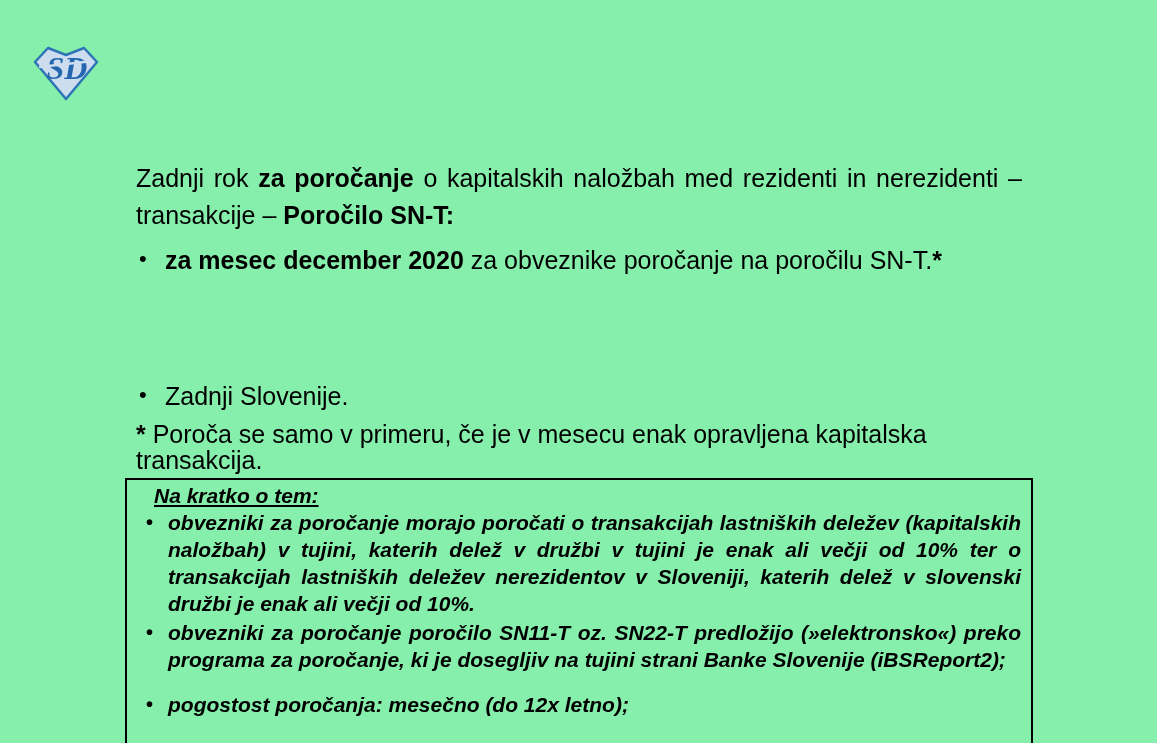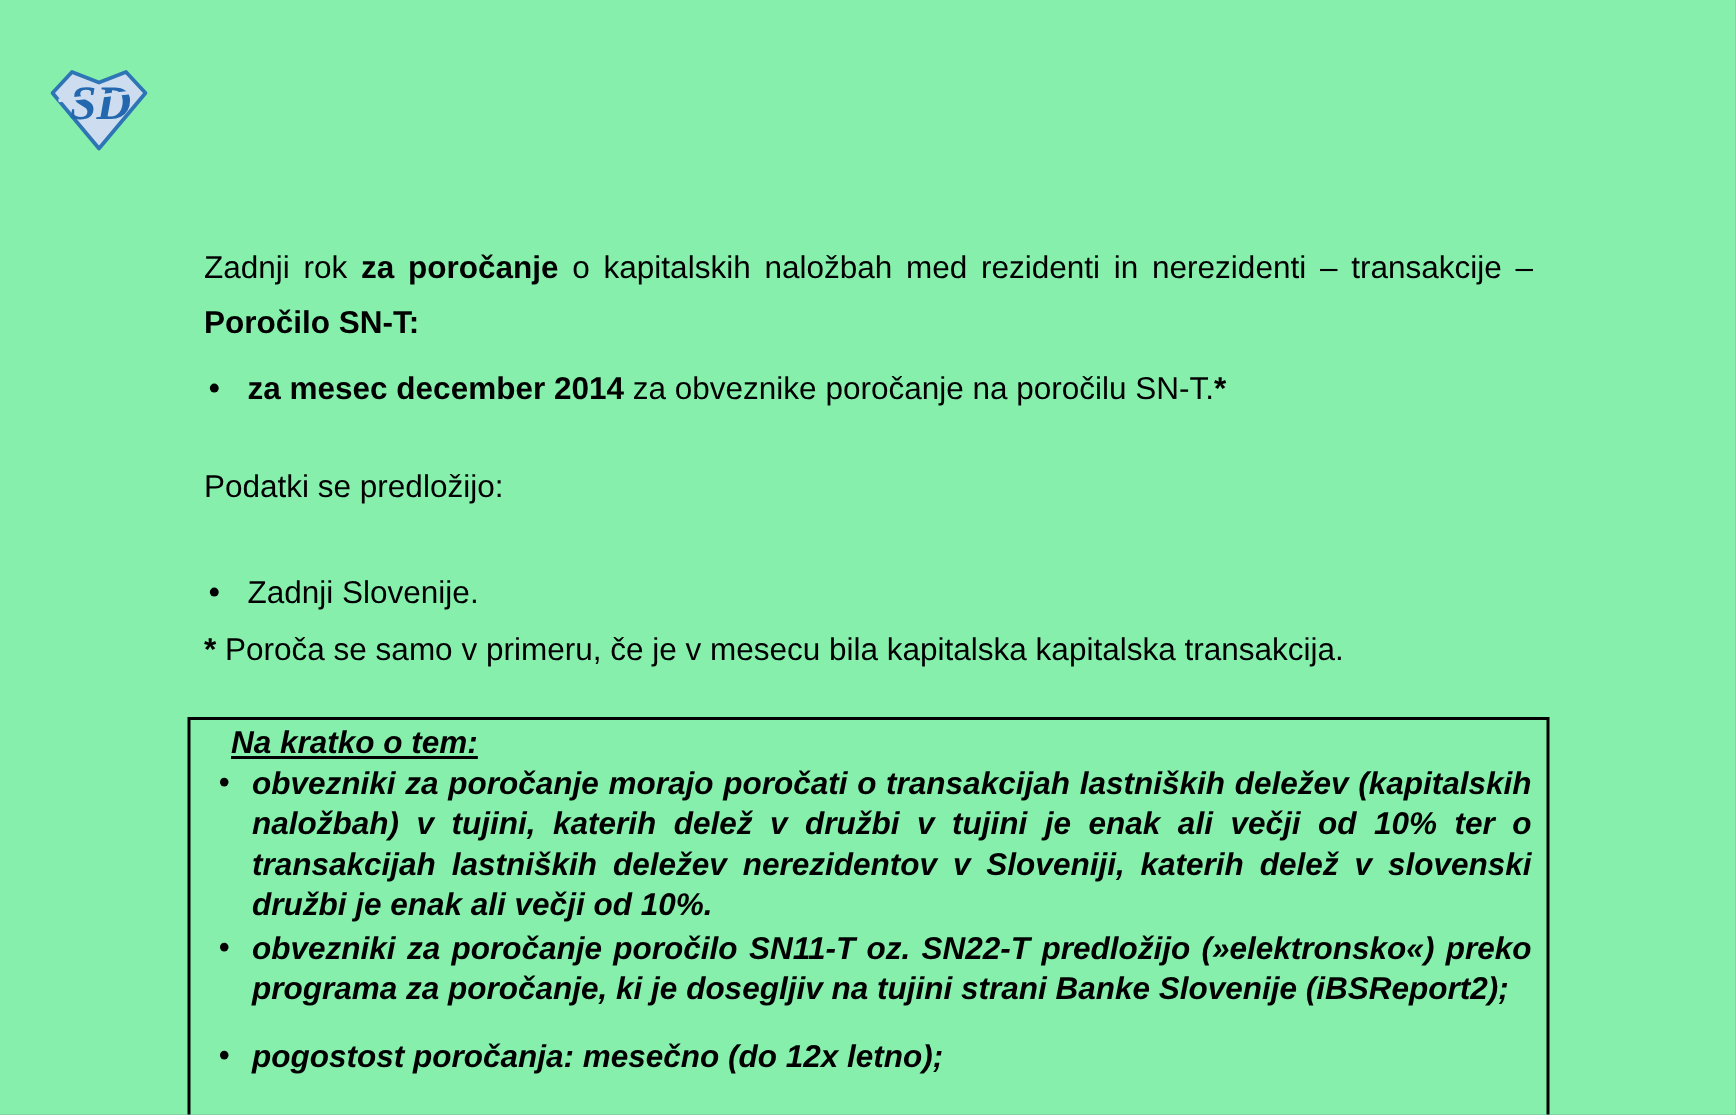--- a/index.html
+++ b/index.html
@@ -19,21 +19,21 @@
     left: 33px;
     top: 45px;
     width: 66px;
     height: 56px;
   }
   
   .block {
     position: absolute;
     left: 136px;
     width: 886px;
-    font-size: 21px;
+    font-size: 25px;
     margin: 0;
   }
   .intro {
     top: 160px;
     line-height: 37px;
     text-align: justify;
   }
   .deadline { top: 247px; line-height: 26px; }
   .submit-heading { top: 312px; line-height: 26px; }
   .submit-bullet { top: 357px; line-height: 26px; }
@@ -97,27 +97,26 @@
 <div class="page">
 
   <svg class="logo" viewBox="0 0 66 56" aria-hidden="true">
     <path d="M 2,17 L 15,3 L 33,10 L 51,3 L 64,17 L 33,54 Z" fill="#cdddef" stroke="#2e75b6" stroke-width="2.5" stroke-linejoin="round"></path>
     <text x="34" y="34" text-anchor="middle" font-family="Liberation Serif, serif" font-size="32" font-style="italic" font-weight="bold" fill="#2368ae">SD</text>
     <path d="M 6,22 L 60,16" stroke="#cdddef" stroke-width="2.5" fill="none"></path>
   </svg>
 
   <p class="block intro"><span>Zadnji rok </span><b>za poročanje</b><span> o kapitalskih naložbah med rezidenti in nerezidenti – transakcije – </span><b>Poročilo SN-T:</b></p>
 
-  <div class="block deadline bullet-line"><b>za mesec december 2014</b><span> za obveznike poročanje na poročilu SN-T.</span><b>*</b></div>
+  <div class="block deadline bullet-line"><b>za mesec december 2020</b><span> za obveznike poročanje na poročilu SN-T.</span><b>*</b></div>
 
-  <p class="block submit-heading">Podatki se predložijo:</p>
 
   <div class="block submit-bullet bullet-line">Zadnji Slovenije.</div>
 
-  <p class="block footnote"><b>*</b><span> Poroča se samo v primeru, če je v mesecu bila kapitalska kapitalska transakcija.</span></p>
+  <p class="block footnote"><b>*</b><span> Poroča se samo v primeru, če je v mesecu enak opravljena kapitalska transakcija.</span></p>
 
   <div class="info-box">
     <p class="info-box-title">Na kratko o tem:</p>
     <ul>
       <li>obvezniki za poročanje morajo poročati o transakcijah lastniških deležev (kapitalskih naložbah) v tujini, katerih delež v družbi v tujini je enak ali večji od 10% ter o transakcijah lastniških deležev nerezidentov v Sloveniji, katerih delež v slovenski družbi je enak ali večji od 10%.</li>
       <li>obvezniki za poročanje poročilo SN11-T oz. SN22-T predložijo (»elektronsko«) preko programa za poročanje, ki je dosegljiv na tujini strani Banke Slovenije (iBSReport2);</li>
       <li class="spaced">pogostost poročanja: mesečno (do 12x letno);</li>
     </ul>
   </div>
 

